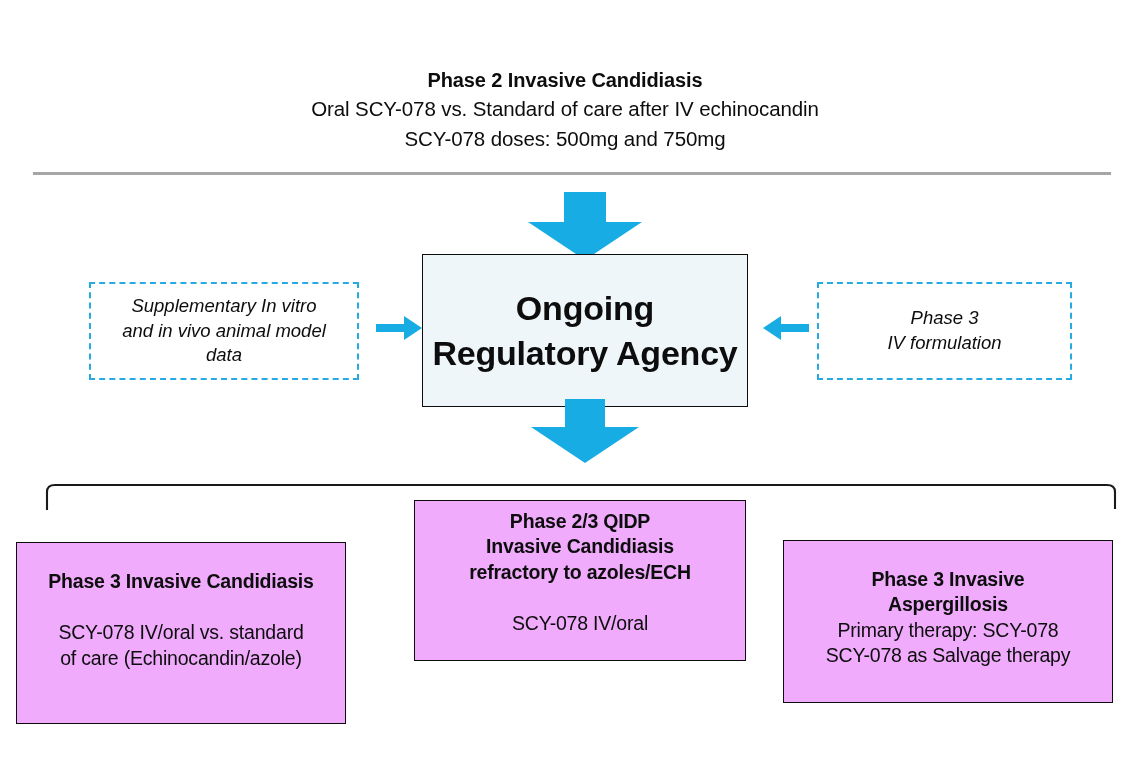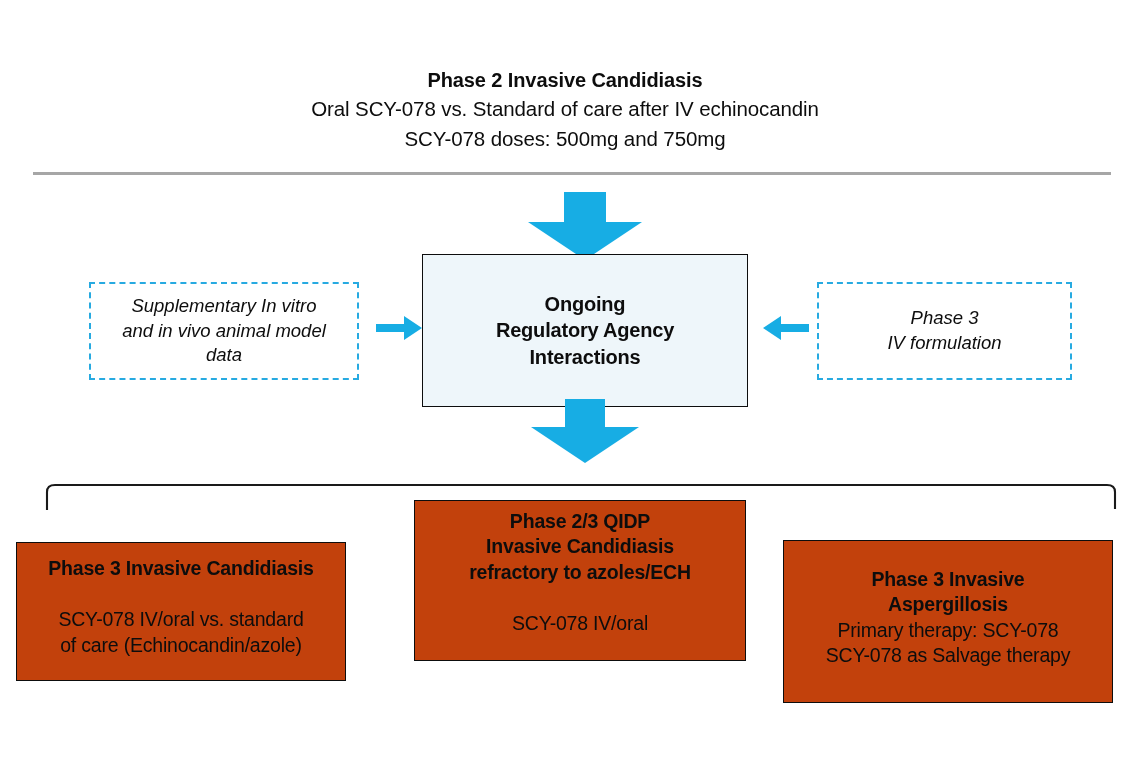--- a/index.html
+++ b/index.html
@@ -52,40 +52,40 @@
     position: absolute;
     box-sizing: border-box;
     display: flex;
     flex-direction: column;
     align-items: center;
     justify-content: center;
     text-align: center;
   }
   .box-solid {
     border: 1.4px solid #0d0d0d;
-    background: #c2410c;
+    background: #f0abfc;
   }
   .box-dashed {
     border: 2.6px dashed #27aae1;
     background: #ffffff;
   }
 
   
   #center-box {
     left: 422px;
     top: 254px;
     width: 326px;
     height: 153px;
     background: #eef6fa;
     border: 1.4px solid #0d0d0d;
   }
   #center-box .ln {
     display: block;
     font-weight: bold;
-    font-size: 20px;
+    font-size: 34px;
     line-height: 1.32;
     letter-spacing: -0.2px;
   }
 
   
   #supp-box {
     left: 89px;
     top: 282px;
     width: 270px;
     height: 98px;
@@ -115,23 +115,23 @@
     top: 478px;
     width: 1082px;
     height: 34px;
   }
 
   
   #bl-box {
     left: 16px;
     top: 542px;
     width: 330px;
-    height: 139px;
+    height: 182px;
     justify-content: flex-start;
-    padding-top: 13px;
+    padding-top: 26px;
   }
   #bc-box {
     left: 414px;
     top: 500px;
     width: 332px;
     height: 161px;
     justify-content: flex-start;
     padding-top: 8px;
   }
   #br-box {
@@ -171,21 +171,20 @@
 
   <div class="divider"></div>
 
   <svg class="arrow" style="left:528px; top:192px;" width="114" height="68" viewBox="0 0 114 68">
     <polygon points="36,0 78,0 78,30 114,30 57,68 0,30 36,30" fill="#17ade4"></polygon>
   </svg>
 
   <div class="box" id="center-box">
     <span class="ln">Ongoing</span>
     <span class="ln">Regulatory Agency</span>
-    <span class="ln">Interactions</span>
   </div>
 
   <svg class="arrow" style="left:531px; top:399px;" width="108" height="64" viewBox="0 0 108 64">
     <polygon points="34,0 74,0 74,28 108,28 54,64 0,28 34,28" fill="#17ade4"></polygon>
   </svg>
 
   <div class="box box-dashed" id="supp-box">
     <span class="ln">Supplementary In vitro</span>
     <span class="ln">and in vivo animal model</span>
     <span class="ln">data</span>

